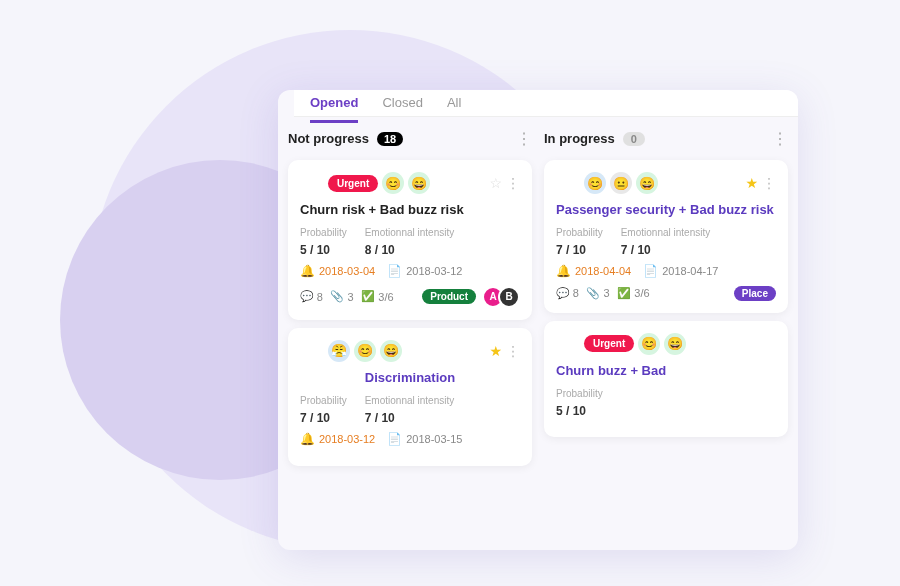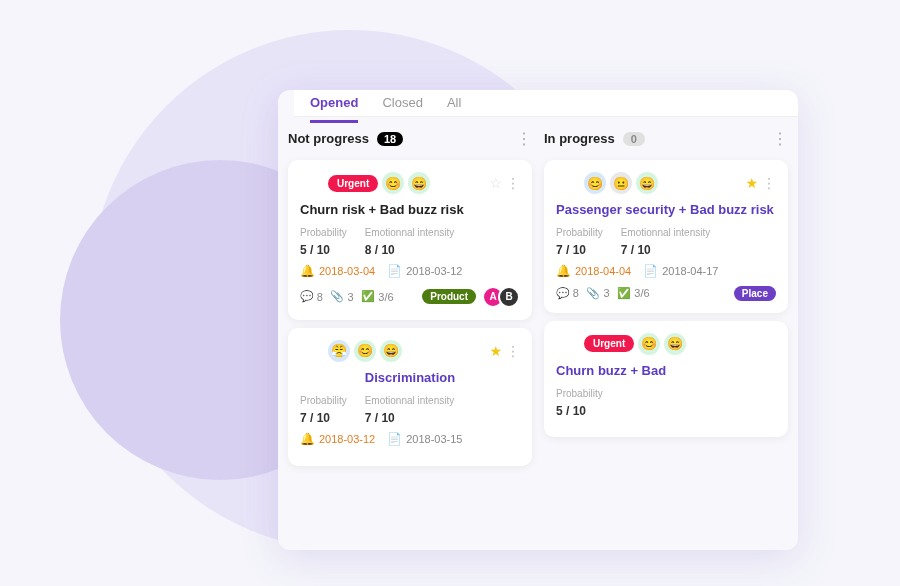--- a/index.html
+++ b/index.html
@@ -264,21 +264,21 @@
 
     .stat-item {
       display: flex;
       align-items: center;
       gap: 3px;
       font-size: 11px;
       color: #888;
     }
 
     .tag {
-      background: #4d7c0f;
+      background: #15803d;
       color: #fff;
       border-radius: 10px;
       font-size: 10px;
       padding: 2px 8px;
       font-weight: 600;
     }
 
     .tag.place {
       background: #6c3fc5;
     }

